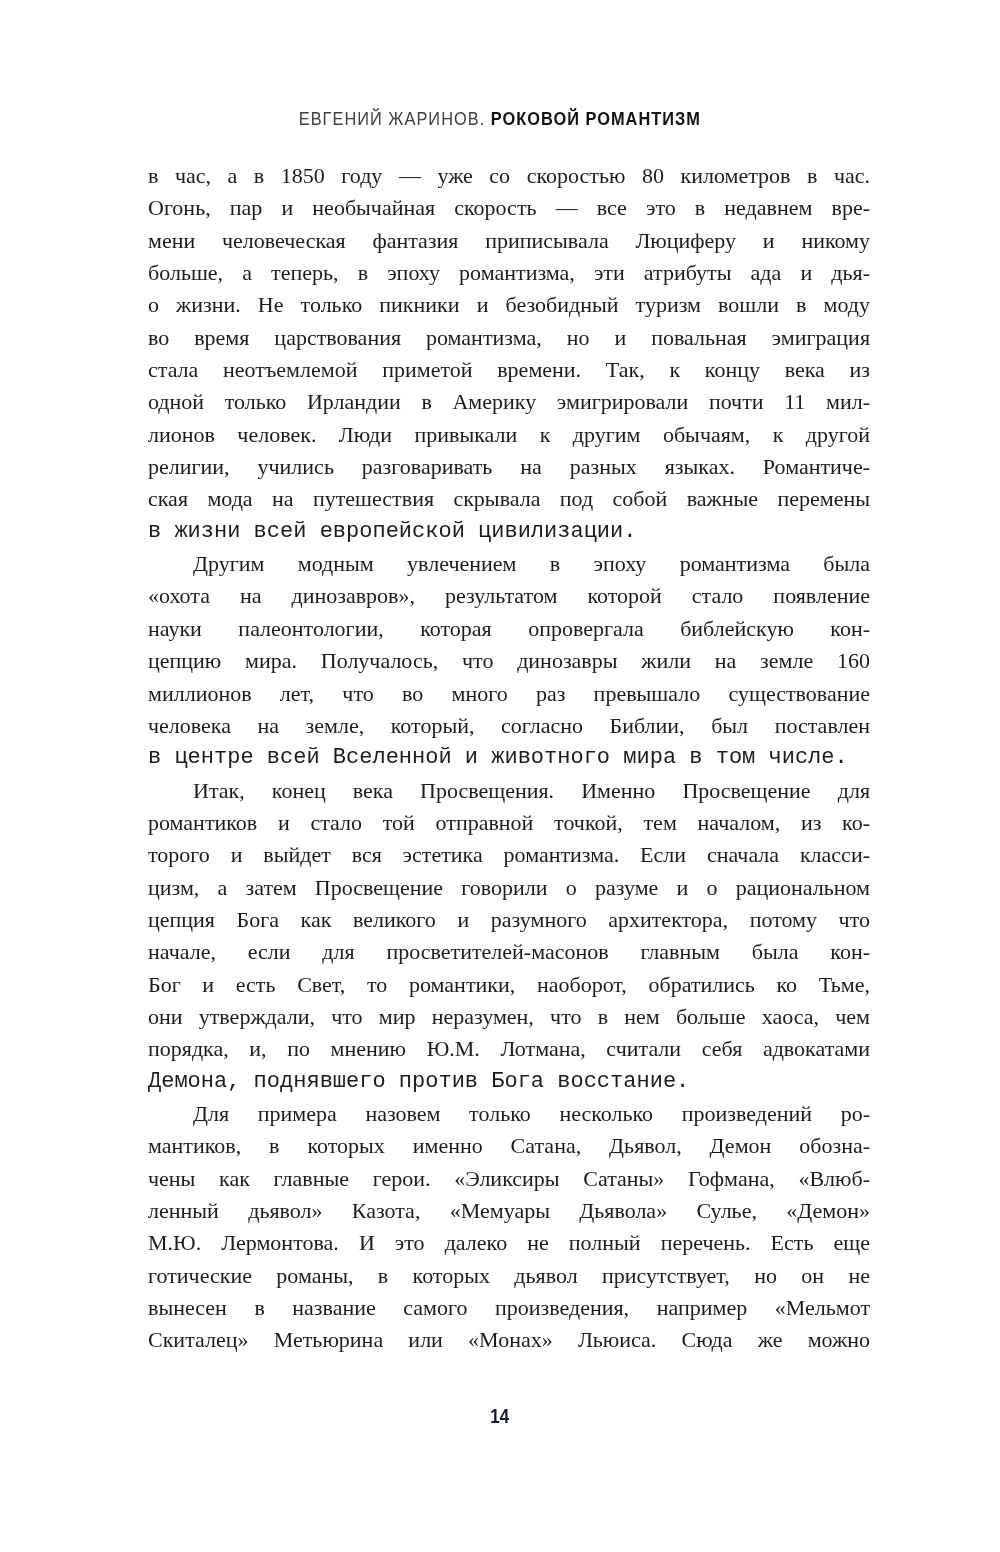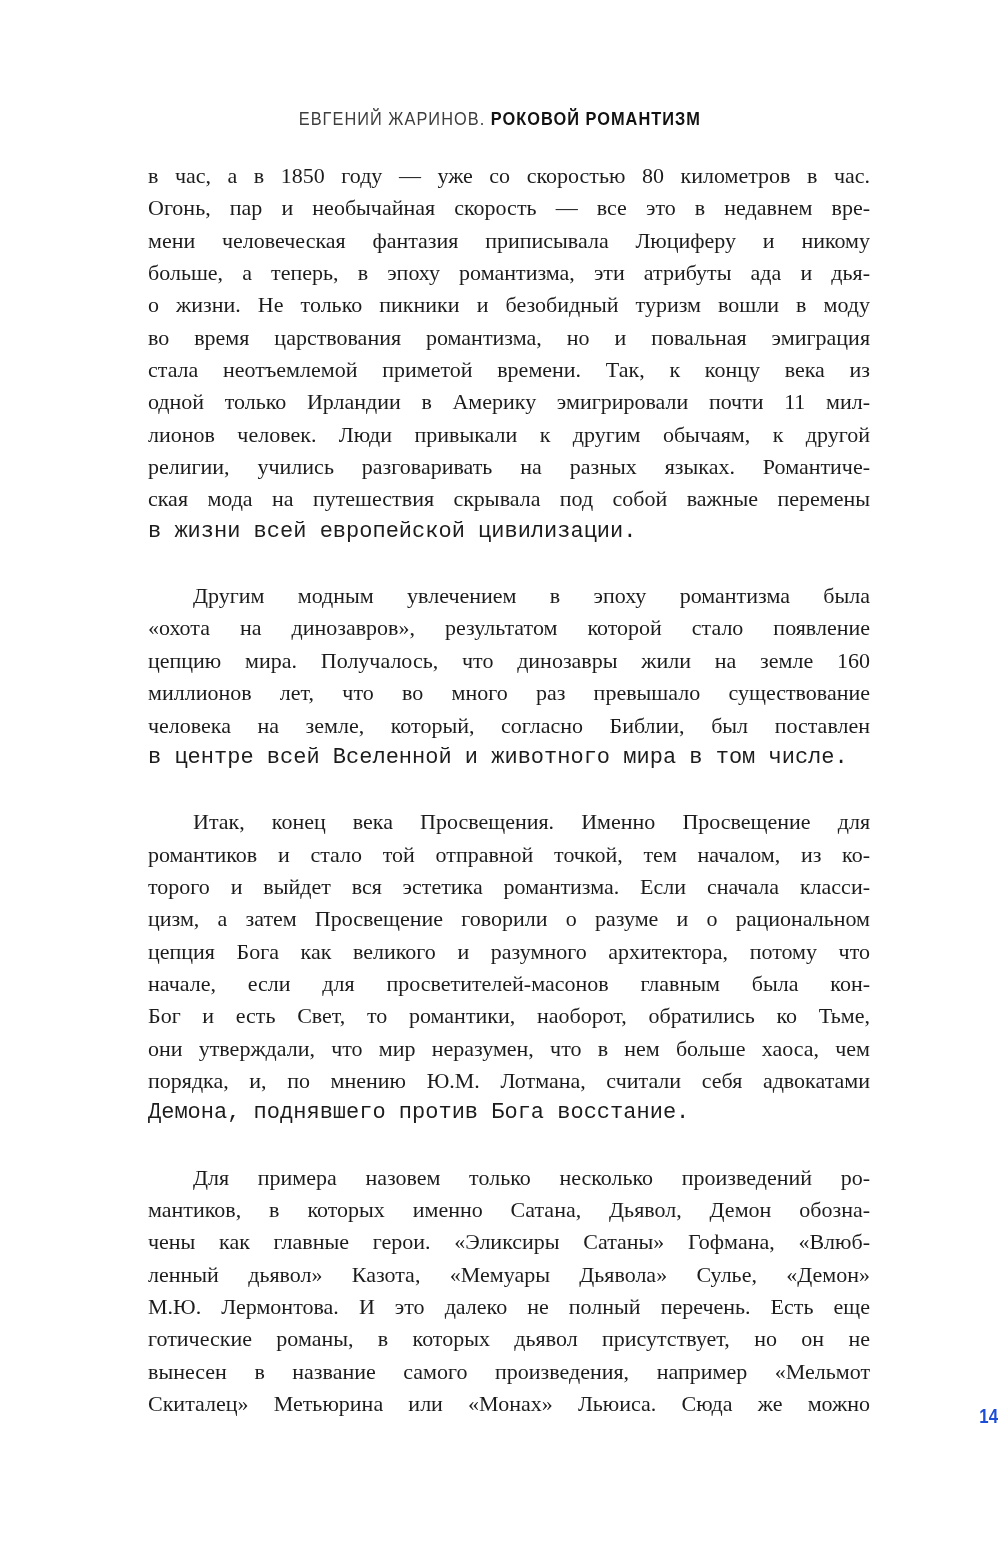--- a/index.html
+++ b/index.html
@@ -53,32 +53,31 @@
   .line {
     text-align: justify;
     text-align-last: justify;
   }
   .line.endline {
     text-align-last: left;
     font-family: Liberation Mono, monospace;
   }
   .line.indent {
     text-indent: 45px;
-    margin-top: 32px;
   }
   .page-number {
     position: absolute;
     top: 1404px;
     left: 0;
     width: 1000px;
-    text-align: right;
+    text-align: center;
     font-family: "Liberation Sans", sans-serif;
     font-size: 21px;
     font-weight: 700;
-    color: #1d4ed8;
+    color: #0f172a;
   }
   .page-number .squeeze {
     display: inline-block;
     transform: scaleX(0.8);
     transform-origin: 50% 50%;
   }
 </style>
 </head>
 <body>
 
@@ -96,20 +95,21 @@
       <div class="line">о жизни. Не только пикники и безобидный туризм вошли в моду</div>
       <div class="line">во время царствования романтизма, но и повальная эмиграция</div>
       <div class="line">стала неотъемлемой приметой времени. Так, к концу века из</div>
       <div class="line">одной только Ирландии в Америку эмигрировали почти 11 мил-</div>
       <div class="line">лионов человек. Люди привыкали к другим обычаям, к другой</div>
       <div class="line">религии, учились разговаривать на разных языках. Романтиче-</div>
       <div class="line">ская мода на путешествия скрывала под собой важные перемены</div>
       <div class="line endline">в жизни всей европейской цивилизации.</div>
       <div class="line indent">Другим модным увлечением в эпоху романтизма была</div>
       <div class="line">«охота на динозавров», результатом которой стало появление</div>
+      <div class="line">науки палеонтологии, которая опровергала библейскую кон-</div>
       <div class="line">цепцию мира. Получалось, что динозавры жили на земле 160</div>
       <div class="line">миллионов лет, что во много раз превышало существование</div>
       <div class="line">человека на земле, который, согласно Библии, был поставлен</div>
       <div class="line endline">в центре всей Вселенной и животного мира в том числе.</div>
       <div class="line indent">Итак, конец века Просвещения. Именно Просвещение для</div>
       <div class="line">романтиков и стало той отправной точкой, тем началом, из ко-</div>
       <div class="line">торого и выйдет вся эстетика романтизма. Если сначала класси-</div>
       <div class="line">цизм, а затем Просвещение говорили о разуме и о рациональном</div>
       <div class="line">цепция Бога как великого и разумного архитектора, потому что</div>
       <div class="line">начале, если для просветителей-масонов главным была кон-</div>

